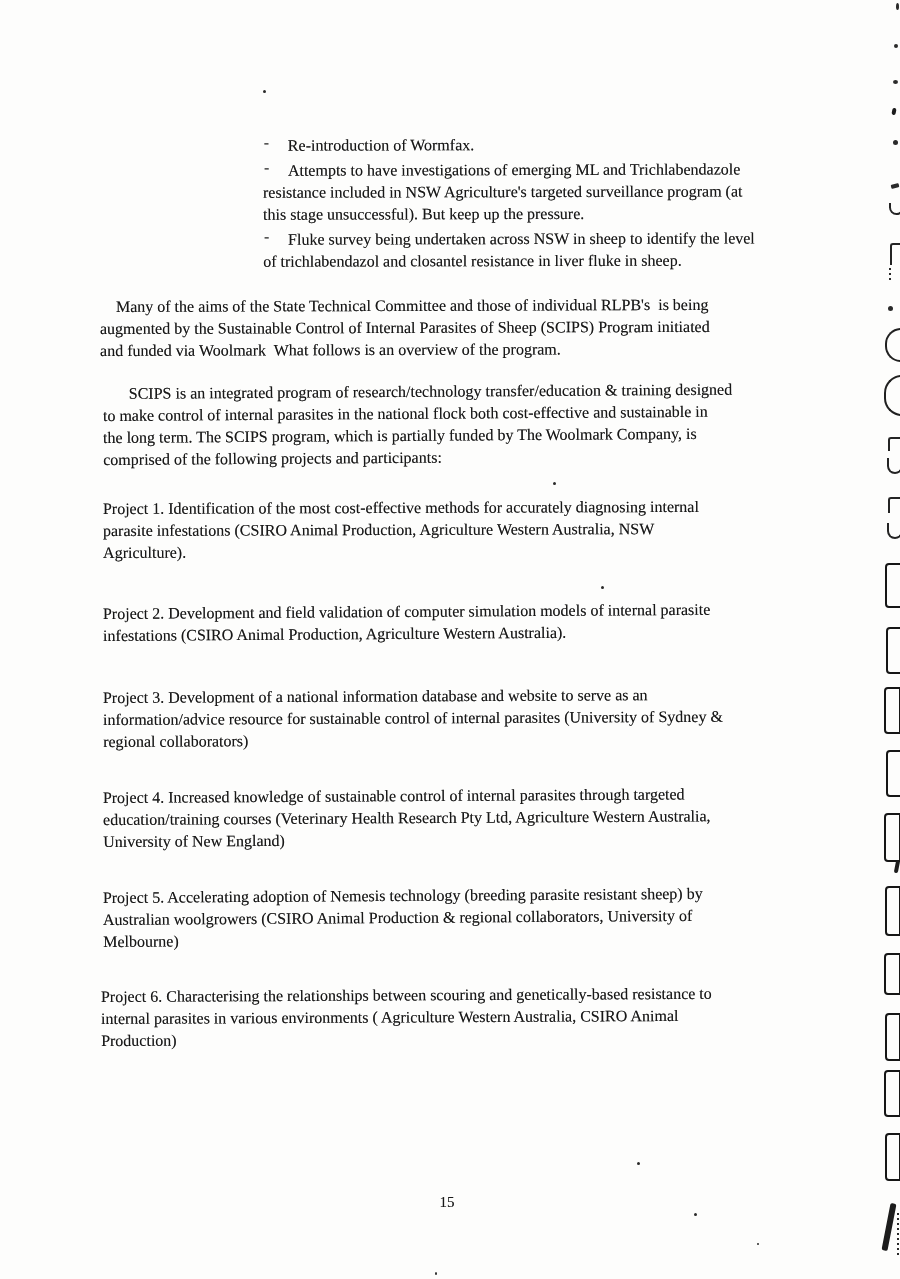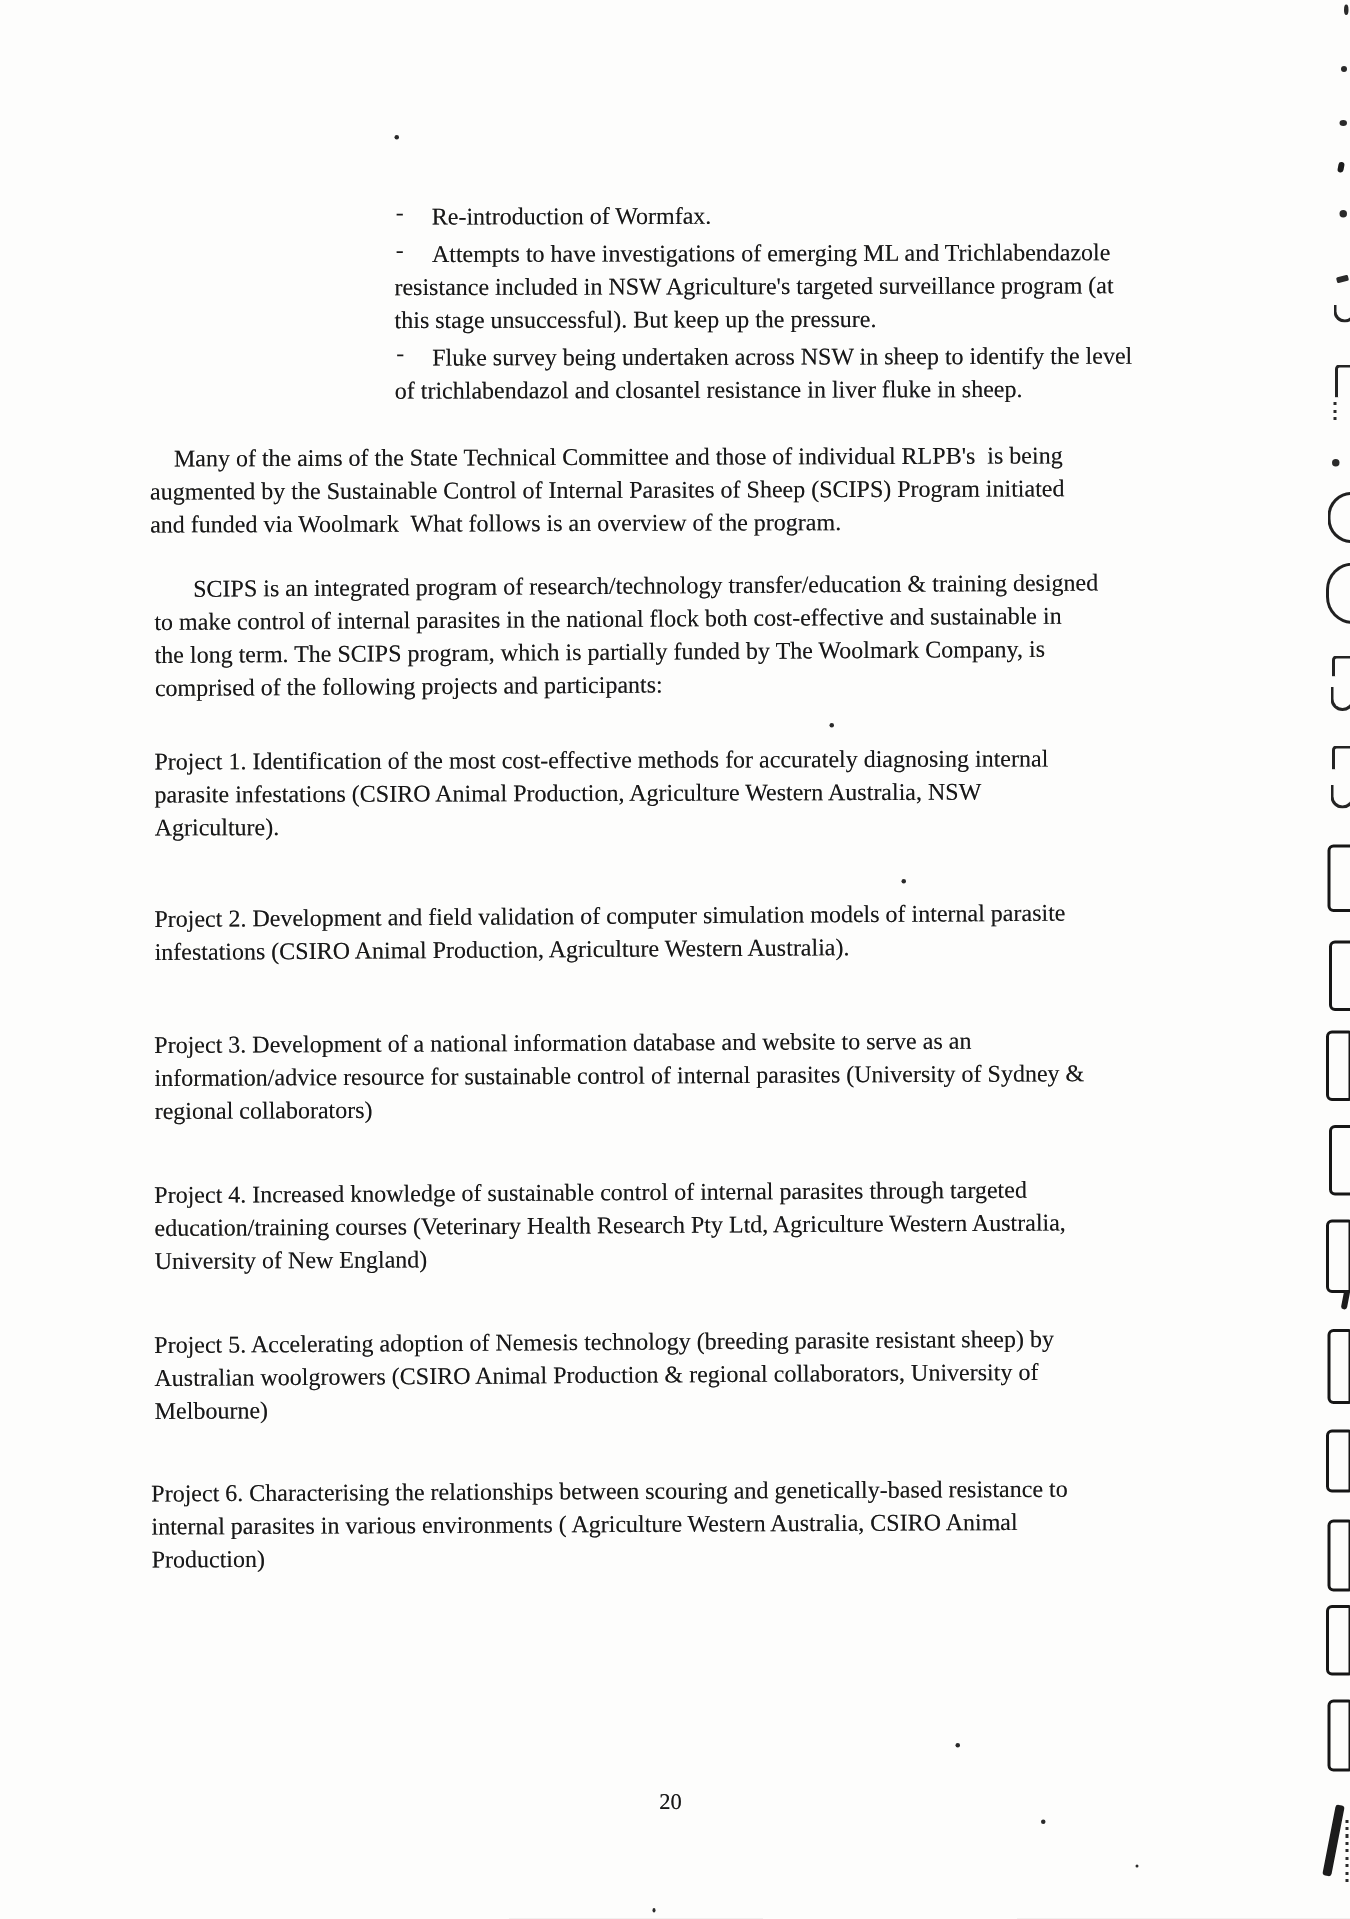--- a/index.html
+++ b/index.html
@@ -96,21 +96,21 @@
   <div class="txt proj-4">Project 4. Increased knowledge of sustainable control of internal parasites through targeted
 education/training courses (Veterinary Health Research Pty Ltd, Agriculture Western Australia,
 University of New England)</div>
   <div class="txt proj-5">Project 5. Accelerating adoption of Nemesis technology (breeding parasite resistant sheep) by
 Australian woolgrowers (CSIRO Animal Production &amp; regional collaborators, University of
 Melbourne)</div>
   <div class="txt proj-6">Project 6. Characterising the relationships between scouring and genetically-based resistance to
 internal parasites in various environments ( Agriculture Western Australia, CSIRO Animal
 Production)</div>
 
-  <div class="page-number">20</div>
+  <div class="page-number">15</div>
 
   <div id="marks-layer">
       <div class="mark mark-speck" style="left: 896px; top: 3px; width: 3px; height: 7px;"></div>
       <div class="mark mark-speck" style="left: 894px; top: 44px; width: 4px; height: 4px;"></div>
       <div class="mark mark-speck" style="left: 893px; top: 80px; width: 5px; height: 4px;"></div>
       <div class="mark mark-slash" style="left: 892px; top: 108px; width: 4px; height: 7px;"></div>
       <div class="mark mark-speck" style="left: 893px; top: 140px; width: 5px; height: 5px;"></div>
       <div class="mark mark-dash" style="left: 891px; top: 184px; width: 8px; height: 4px;"></div>
       <div class="mark mark-u-curve" style="left: 889px; top: 203px; width: 11px; height: 10px;"></div>
       <div class="mark mark-corner-tl" style="left: 890px; top: 243px; width: 10px; height: 20px;"></div>

